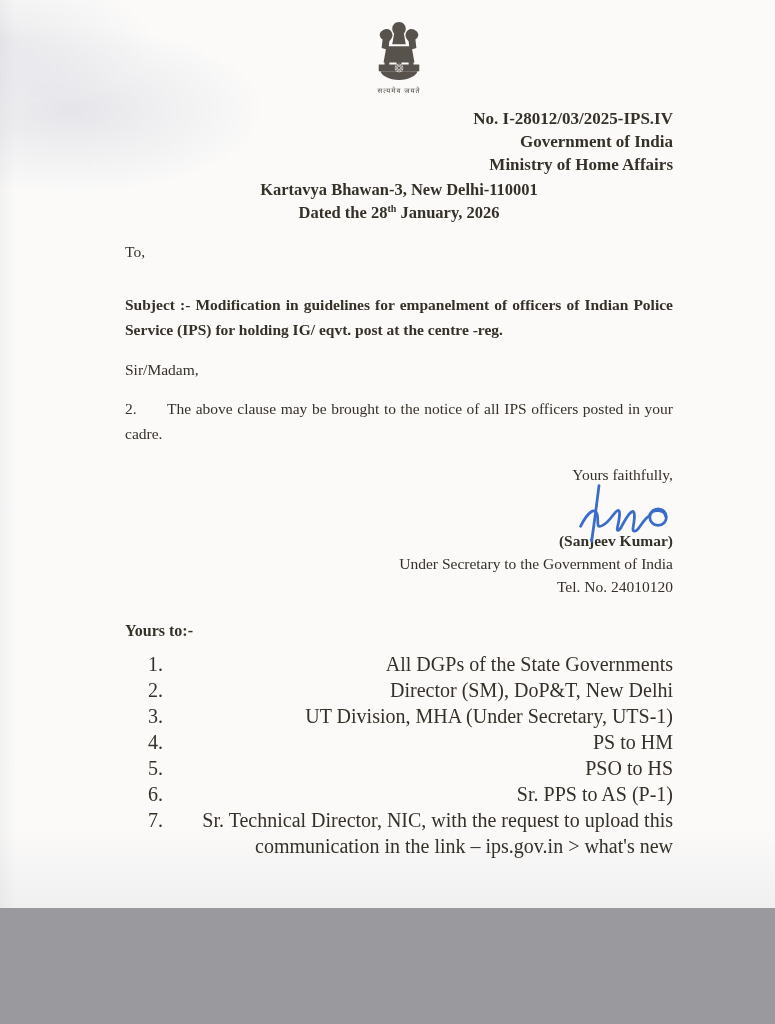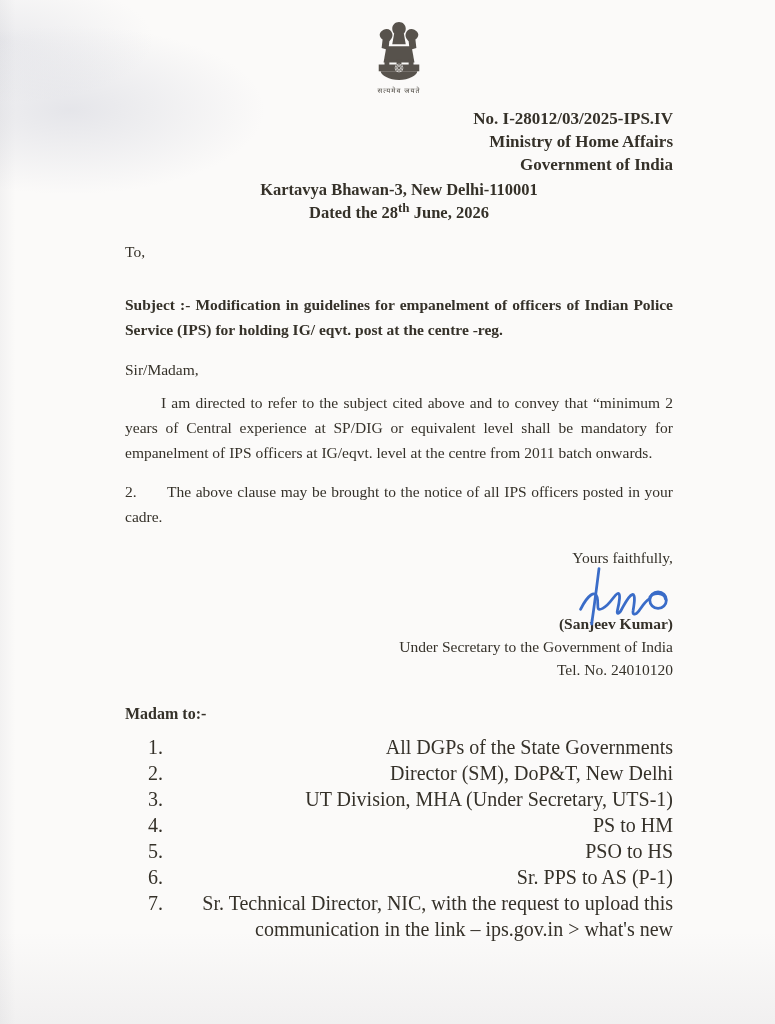--- a/index.html
+++ b/index.html
@@ -1,31 +1,31 @@
 <!DOCTYPE html>
 <html><head>
 <meta charset="utf-8">
 <style>
   html,body{margin:0;padding:0;}
   body{background:#9a9a9e;font-family:"Liberation Serif", serif;}
   .page{
-    width:775px;height:1024px;box-sizing:border-box;position:relative;
+    width:775px;height:908px;box-sizing:border-box;position:relative;
     padding:0 102px 0 125px;color:#353129;overflow:hidden;
     background:
       radial-gradient(ellipse 300px 130px at 70px 110px, rgba(172,176,194,0.28), rgba(172,176,194,0) 65%),
       radial-gradient(ellipse 220px 90px at 0px 40px, rgba(172,176,194,0.20), rgba(172,176,194,0) 70%),
       linear-gradient(to top, rgba(168,168,176,0.12), rgba(168,168,176,0) 9%),
       linear-gradient(to right, rgba(168,168,176,0.10), rgba(168,168,176,0) 2%),
       #fbfaf9;
   }
   .emblem{width:64px;margin:20px auto 0;text-align:center;}
   .motto{font-size:7px;letter-spacing:1px;color:#4a463f;line-height:9px;margin-top:1px;white-space:nowrap;}
   .head{ text-align:right;margin-top:11px;font-weight:bold;font-size:17px;line-height:23px;}
   .addr-block{text-align:center;margin-top:2px;font-weight:bold;font-size:16.5px;line-height:23px;}
-  .addr-block sup{font-size:13px;line-height:0;}
+  .addr-block sup{font-size:10px;line-height:0;}
   .body-text{font-size:15.5px;line-height:25px;}
   .to{margin-top:15px;}
   .recipient{margin-left:45px;margin-top:2px;font-weight:bold;}
   .subject{margin-top:28px;font-weight:bold;text-align:justify;}
   .salutation{margin-top:15px;}
   .para1{margin-top:8px;text-align:justify;text-indent:36px;}
   .para2{margin-top:14px;text-align:justify;text-indent:42px;position:relative;}
   .para2 .pnum{position:absolute;left:0;top:0;text-indent:0;}
   .closing{text-align:right;margin-top:16px;}
   .sign-block{text-align:right;margin-top:42px;line-height:23px;position:relative;}
@@ -57,37 +57,36 @@
       <g stroke="#57524c" stroke-width="0.8" fill="none">
         <circle cx="29" cy="49.5" r="3.5"></circle>
         <path d="M29 46v7M25.5 49.5h7M26.6 47.1l4.8 4.8M31.4 47.1l-4.8 4.8"></path>
       </g>
     </svg>
     <div class="motto">सत्यमेव जयते</div>
   </div>
 
   <div class="head">
     <div>No. I-28012/03/2025-IPS.IV</div>
+    <div>Government of India</div>
     <div>Ministry of Home Affairs</div>
-    <div>Government of India</div>
   </div>
 
   <div class="addr-block">
     <div>Kartavya Bhawan-3, New Delhi-110001</div>
-    <div><span>Dated the 28</span><sup>th</sup><span> June, 2026</span></div>
+    <div><span>Dated the 28</span><sup>th</sup><span> January, 2026</span></div>
   </div>
 
   <div class="body-text">
     <div class="to">To,</div>
 
     <div class="subject">Subject :- Modification in guidelines for empanelment of officers of Indian Police Service (IPS) for holding IG/ eqvt. post at the centre -reg.</div>
 
     <div class="salutation">Sir/Madam,</div>
 
-    <div class="para1">I am directed to refer to the subject cited above and to convey that “minimum 2 years of Central experience at SP/DIG or equivalent level shall be mandatory for empanelment of IPS officers at IG/eqvt. level at the centre from 2011 batch onwards.</div>
 
     <div class="para2">
       <span class="pnum">2.</span><span>The above clause may be brought to the notice of all IPS officers posted in your cadre.</span>
     </div>
 
     <div class="closing">Yours faithfully,</div>
 
     <div class="sign-block">
       <svg class="signature" width="112" height="72" viewBox="0 0 120 78">
         <g fill="none" stroke="#3a6cc8" stroke-width="3" stroke-linecap="round">
@@ -95,21 +94,21 @@
           <path d="M14 48 C22 32 30 27 32 35 C34 43 30 51 38 47 C46 43 50 33 54 31 C58 29 56 41 54 49 C53 53 55 54 58 49 C62 42 66 33 70 32 C74 31 72 43 71 49 C70 54 73 55 77 50 C80 46 84 39 88 37"></path>
           <circle cx="98" cy="38" r="9"></circle>
           <path d="M89 35 C93 29 105 30 106 37"></path>
         </g>
       </svg>
       <div class="sname">(Sanjeev Kumar)</div>
       <div>Under Secretary to the Government of India</div>
       <div>Tel. No. 24010120</div>
     </div>
 
-    <div class="copyto">Madam to:-</div>
+    <div class="copyto">Yours to:-</div>
     <ol class="copylist">
         <li>All DGPs of the State Governments</li>
         <li>Director (SM), DoP&amp;T, New Delhi</li>
         <li>UT Division, MHA (Under Secretary, UTS-1)</li>
         <li>PS to HM</li>
         <li>PSO to HS</li>
         <li>Sr. PPS to AS (P-1)</li>
         <li>Sr. Technical Director, NIC, with the request to upload this communication in the link – ips.gov.in &gt; what's new</li>
       </ol>
   </div>

